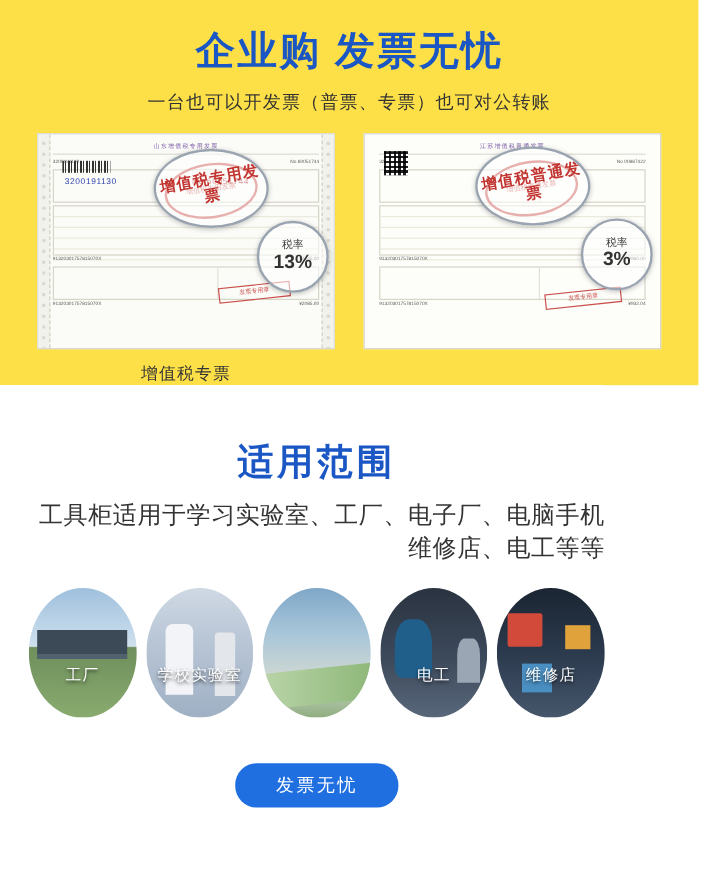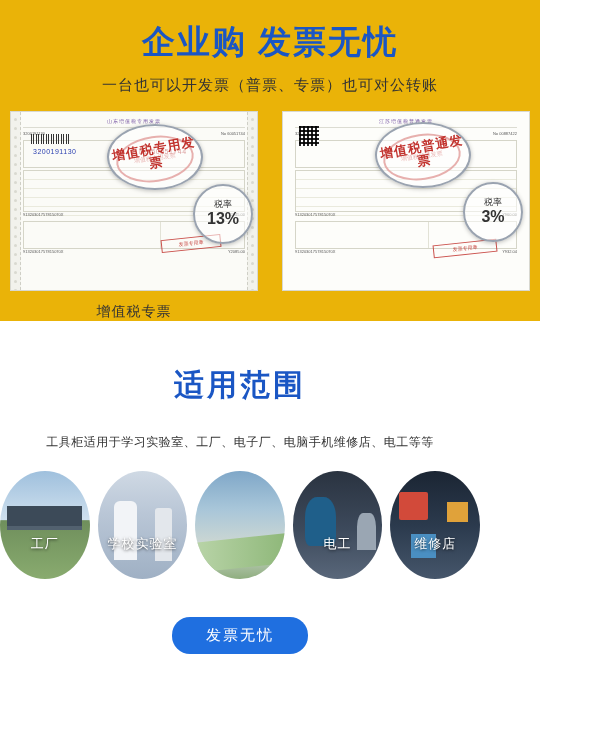--- a/index.html
+++ b/index.html
@@ -11,23 +11,23 @@
     height: 734px;
     background: #ffffff;
     font-family: "Liberation Sans", sans-serif;
     overflow: hidden;
     position: relative;
   }
 
   
   .invoice-section {
     position: relative;
-    width: 540px;
+    width: 582px;
     padding-top: 22px;
-    background: #eab308;
+    background: #fde047;
   }
   .headline {
     text-align: center;
     font-size: 33px;
     font-weight: bold;
     letter-spacing: 2px;
     color: #1a56c4;
     line-height: 1.2;
   }
   .headline .hl-part2 {
@@ -219,33 +219,34 @@
     margin-top: 12px;
     letter-spacing: 1px;
   }
 
   
   .scope-section {
     position: relative;
     width: 480px;
     background: #ffffff;
     padding-top: 44px;
+    padding-left: 24px;
   }
   .scope-title {
     text-align: center;
     font-size: 30px;
     font-weight: bold;
     color: #1a56c4;
     letter-spacing: 3px;
   }
   .scope-sub {
-    text-align: center;
-    font-size: 12px;
+    text-align: right;
+    font-size: 20px;
     color: #333333;
-    margin-top: 28px;
+    margin-top: 10px;
     letter-spacing: 0.5px;
   }
   .circles {
     display: flex;
     justify-content: center;
     gap: 8px;
     margin-top: 20px;
   }
   .circle-item {
     position: relative;

